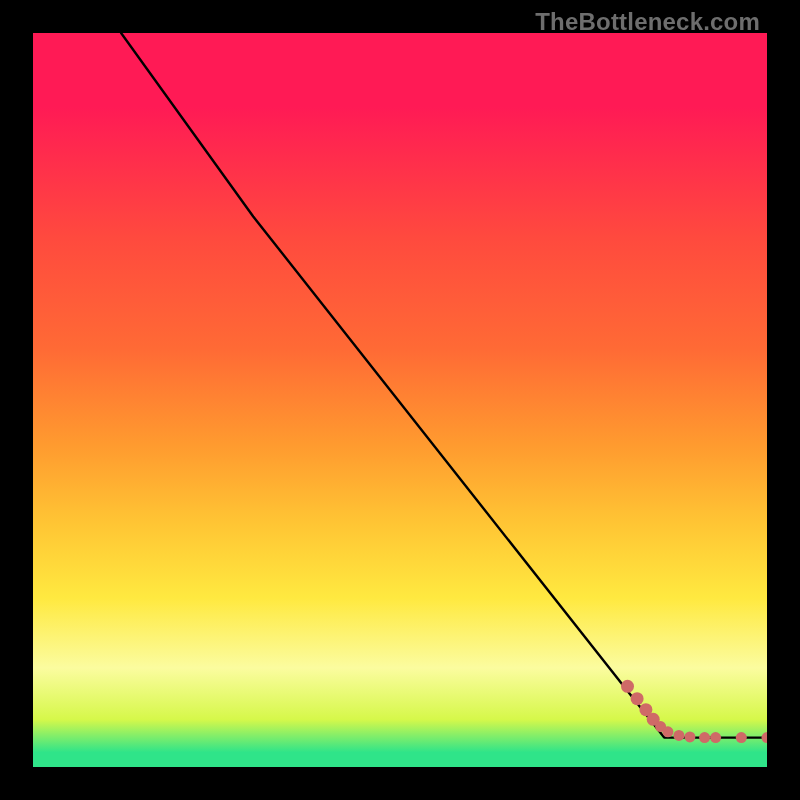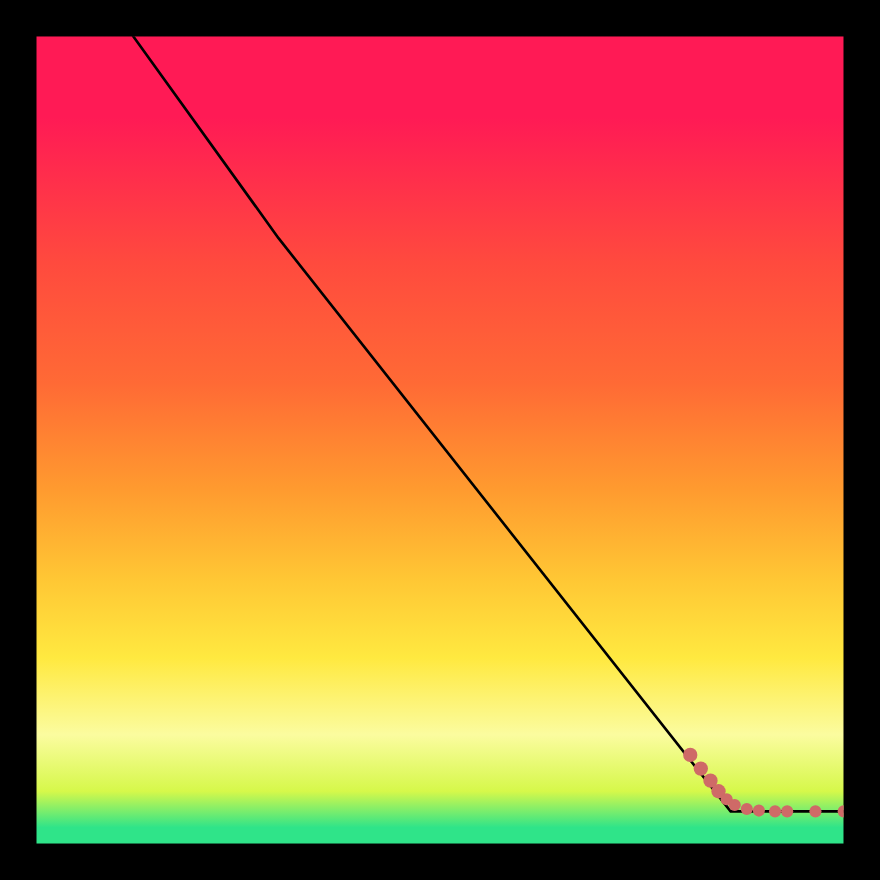--- a/index.html
+++ b/index.html
@@ -69,13 +69,14 @@
           <circle cx="645.9" cy="702.4" r="5.5" fill="#cf6a67" stroke="#cf6a67" stroke-width="0"></circle>
           <circle cx="656.9" cy="703.9" r="5.5" fill="#cf6a67" stroke="#cf6a67" stroke-width="0"></circle>
           <circle cx="671.6" cy="704.6" r="5.5" fill="#cf6a67" stroke="#cf6a67" stroke-width="0"></circle>
           <circle cx="682.6" cy="704.6" r="5.5" fill="#cf6a67" stroke="#cf6a67" stroke-width="0"></circle>
           <circle cx="708.3" cy="704.6" r="5.5" fill="#cf6a67" stroke="#cf6a67" stroke-width="0"></circle>
           <circle cx="734.0" cy="704.6" r="5.5" fill="#cf6a67" stroke="#cf6a67" stroke-width="0"></circle>
         </g>
     </svg>
   </div>
 
+  <div class="watermark">TheBottleneck.com</div>
 </div>
 
 </body></html>

